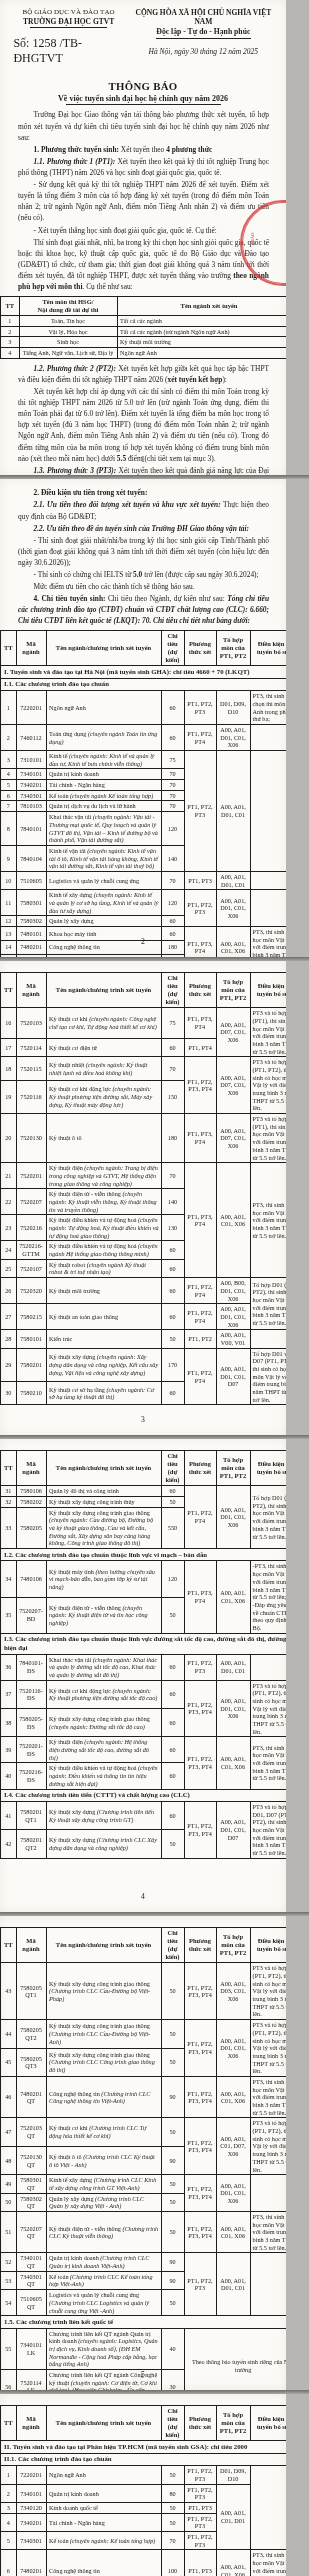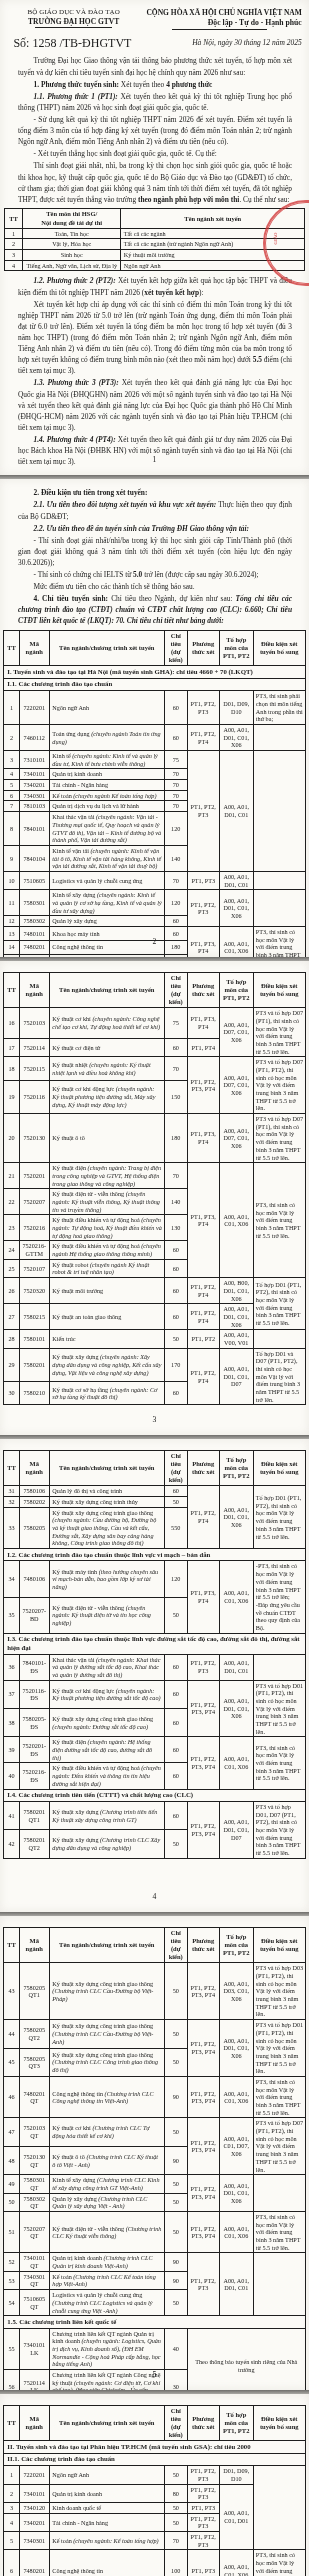--- a/index.html
+++ b/index.html
@@ -1,22 +1,22 @@
 <!DOCTYPE html>
 <html style="font-size:8.2px"><head>
 <meta charset="utf-8">
 <style>
   html,body{margin:0;padding:0}
   body{width:309px;background:#b7b6b2;font-family:"Liberation Serif","DejaVu Serif",serif;color:#1b1b1b}
-  .page{position:relative;width:309px;background:#fbfaf6;overflow:hidden;box-sizing:border-box;box-shadow:inset 0 0 9.3px rgba(120,115,105,.12)}
+  .page{position:relative;width:286px;background:#fbfaf6;overflow:hidden;box-sizing:border-box;box-shadow:inset 0 0 9.3px rgba(120,115,105,.12)}
   .gap{height:4.1px;background:linear-gradient(#6f6e6b,#a9a8a4)}
   
   .doc-header{display:flex;padding:8.2px 7.2px 0 9.3px}
   .dh-left{width:44%;text-align:center}
-  .dh-right{width:56%;text-align:right}
+  .dh-right{width:56%;text-align:center}
   .dh-min{font-size:7px;letter-spacing:0.1px}
   .dh-uni{font-size:7.5px;font-weight:bold;margin-top:0.5px}
   .rule{border-top:0.7px solid #222;margin:1.5px auto 0}
   .dh-so{font-size:12px;text-align:left;margin:8.2px 0 0 4.1px}
   .dh-rep{font-size:7.5px;font-weight:bold}
   .dh-motto{font-size:7.7px;font-weight:bold;margin-top:1px}
   .dh-date{font-size:7.5px;font-style:italic;margin-top:8.8px}
   .title-wrap{text-align:center;margin-top:13.4px}
   .title-main{font-size:10.8px;font-weight:bold;letter-spacing:0.3px}
   .title-sub{font-size:8px;font-weight:bold;margin-top:2.1px}
@@ -52,20 +52,25 @@
       <div class="rule" style="width:77px"></div>
       <div class="dh-so">Số: 1258 /TB-ĐHGTVT</div>
     </div>
     <div class="dh-right">
       <div class="dh-rep">CỘNG HÒA XÃ HỘI CHỦ NGHĨA VIỆT NAM</div>
       <div class="dh-motto">Độc lập - Tự do - Hạnh phúc</div>
       <div class="rule" style="width:95px"></div>
       <div class="dh-date">Hà Nội, ngày 30 tháng 12 năm 2025</div>
     </div>
   </div>
+  <div class="title-wrap">
+    <div class="title-main">THÔNG BÁO</div>
+    <div class="title-sub">Về việc tuyển sinh đại học hệ chính quy năm 2026</div>
+    <div class="rule" style="width:155px;border-top-width:0.6px"></div>
+  </div>
   <div class="prose">
       <div class="para ind"><span class="r-n">Trường Đại học Giao thông vận tải thông báo phương thức xét tuyển, tổ hợp môn xét tuyển và dự kiến chỉ tiêu tuyển sinh đại học hệ chính quy năm 2026 như sau:</span></div>
       <div class="para ind"><span class="r-b">1. Phương thức tuyển sinh: </span><span class="r-n">Xét tuyển theo </span><span class="r-b">4 phương thức</span></div>
       <div class="para ind"><span class="r-bi">1.1. Phương thức 1 (PT1): </span><span class="r-n">Xét tuyển theo kết quả kỳ thi tốt nghiệp Trung học phổ thông (THPT) năm 2026 và học sinh đoạt giải quốc gia, quốc tế.</span></div>
       <div class="para ind"><span class="r-n">- Sử dụng kết quả kỳ thi tốt nghiệp THPT năm 2026 để xét tuyển. Điểm xét tuyển là tổng điểm 3 môn của tổ hợp đăng ký xét tuyển (trong đó điểm môn Toán nhân 2; trừ ngành Ngôn ngữ Anh, điểm môn Tiếng Anh nhân 2) và điểm ưu tiên (nếu có).</span></div>
       <div class="para ind"><span class="r-n">- Xét tuyển thẳng học sinh đoạt giải quốc gia, quốc tế. Cụ thể:</span></div>
       <div class="para ind"><span class="r-n">Thí sinh đoạt giải nhất, nhì, ba trong kỳ thi chọn học sinh giỏi quốc gia, quốc tế hoặc thi khoa học, kỹ thuật cấp quốc gia, quốc tế do Bộ Giáo dục và Đào tạo (GD&amp;ĐT) tổ chức, cử tham gia; thời gian đoạt giải không quá 3 năm tính tới thời điểm xét tuyển, đã tốt nghiệp THPT, được xét tuyển thẳng vào trường </span><span class="r-b">theo ngành phù hợp với môn thi</span><span class="r-n">. Cụ thể như sau:</span></div>
     </div>
   <div>
       <table>

